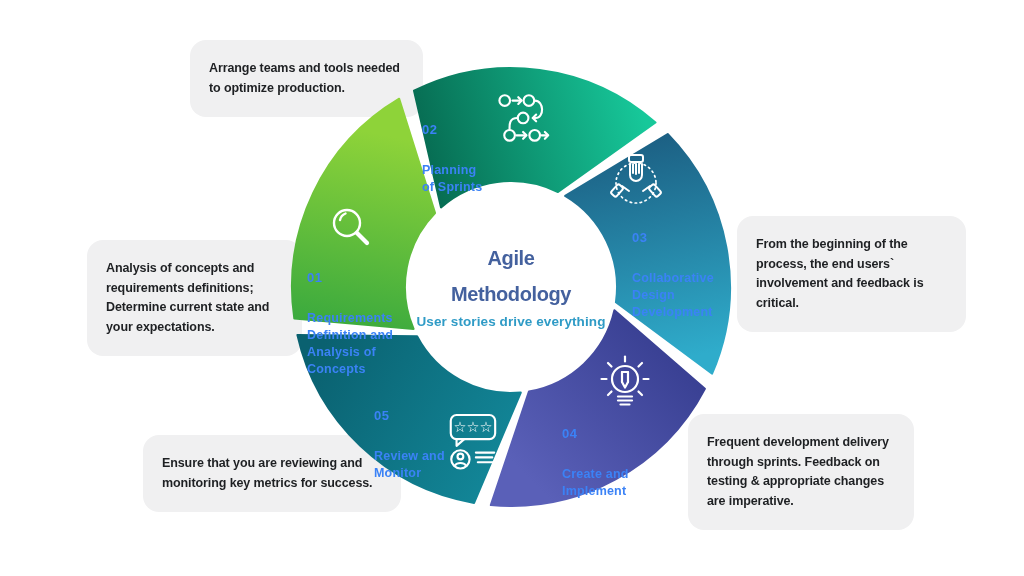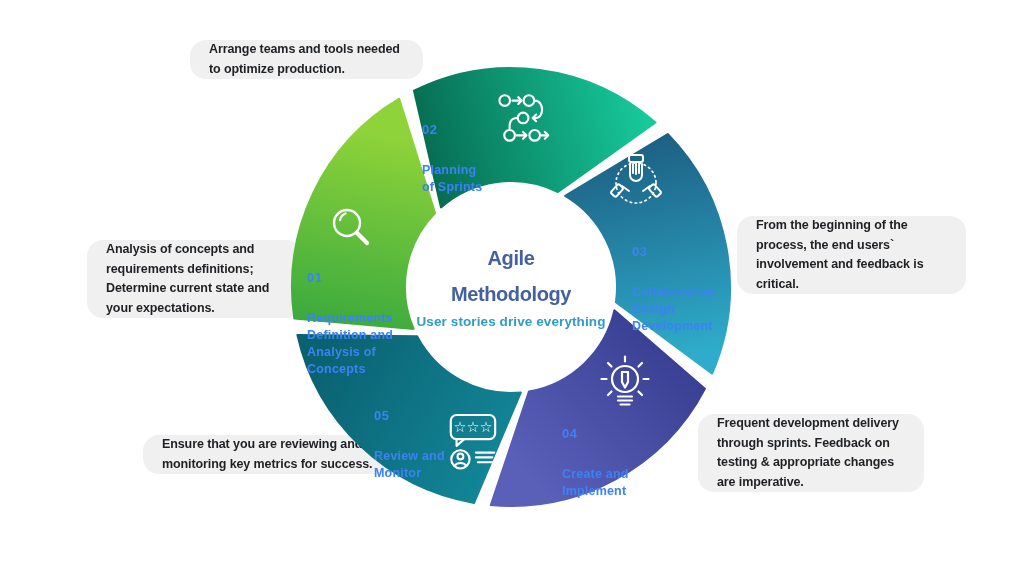--- a/index.html
+++ b/index.html
@@ -5,28 +5,28 @@
   html,body{margin:0;padding:0;}
   body{
     width:1024px;height:576px;background:#ffffff;overflow:hidden;
     font-family:"Liberation Sans", sans-serif;
   }
   .canvas{position:relative;width:1024px;height:576px;}
 
   
   .callout{
     position:absolute;background:#f0f0f1;border-radius:16px;
-    padding:0 19px;box-sizing:border-box;
+    padding:19px 19px;box-sizing:border-box;
     font-size:12.5px;font-weight:bold;line-height:19.5px;
     color:#1e2023;letter-spacing:-0.1px;
   }
   #co-arrange{left:190px;top:40px;width:233px;}
   #co-analysis{left:87px;top:240px;width:215px;}
   #co-feedback{left:737px;top:216px;width:229px;}
-  #co-delivery{left:688px;top:414px;width:226px;margin-left:10px;}
+  #co-delivery{left:688px;top:414px;width:226px;}
   #co-metrics{left:143px;top:435px;width:258px;}
 
   
   #wheel{position:absolute;left:0;top:0;}
 
   
   .center{
     position:absolute;left:381px;top:240px;width:260px;
     text-align:center;pointer-events:none;
   }
@@ -37,21 +37,21 @@
   .center .sub{
     font-size:13.5px;font-weight:bold;margin-top:2px;letter-spacing:0.1px;
   }
 
   
   .seg-label{position:absolute;color:#3b82f6;white-space:pre-line;}
   .seg-label .num{font-size:13px;font-weight:bold;letter-spacing:0.6px;margin-bottom:7px;}
   .seg-label .lbl{font-size:12.5px;font-weight:bold;line-height:17px;letter-spacing:0.2px;}
   #sl-01{left:307px;top:252px;}
   #sl-02{left:422px;top:104px;}
-  #sl-03{left:632px;top:226px;}
+  #sl-03{left:632px;top:212px;}
   #sl-04{left:562px;top:408px;}
   #sl-05{left:374px;top:390px;}
 
   
   .icon{position:absolute;}
   #ic-magnifier{left:326px;top:203px;}
   #ic-workflow{left:497px;top:91px;}
   #ic-hands{left:606px;top:150px;}
   #ic-bulb{left:598px;top:354px;}
   #ic-review{left:444px;top:412px;}

